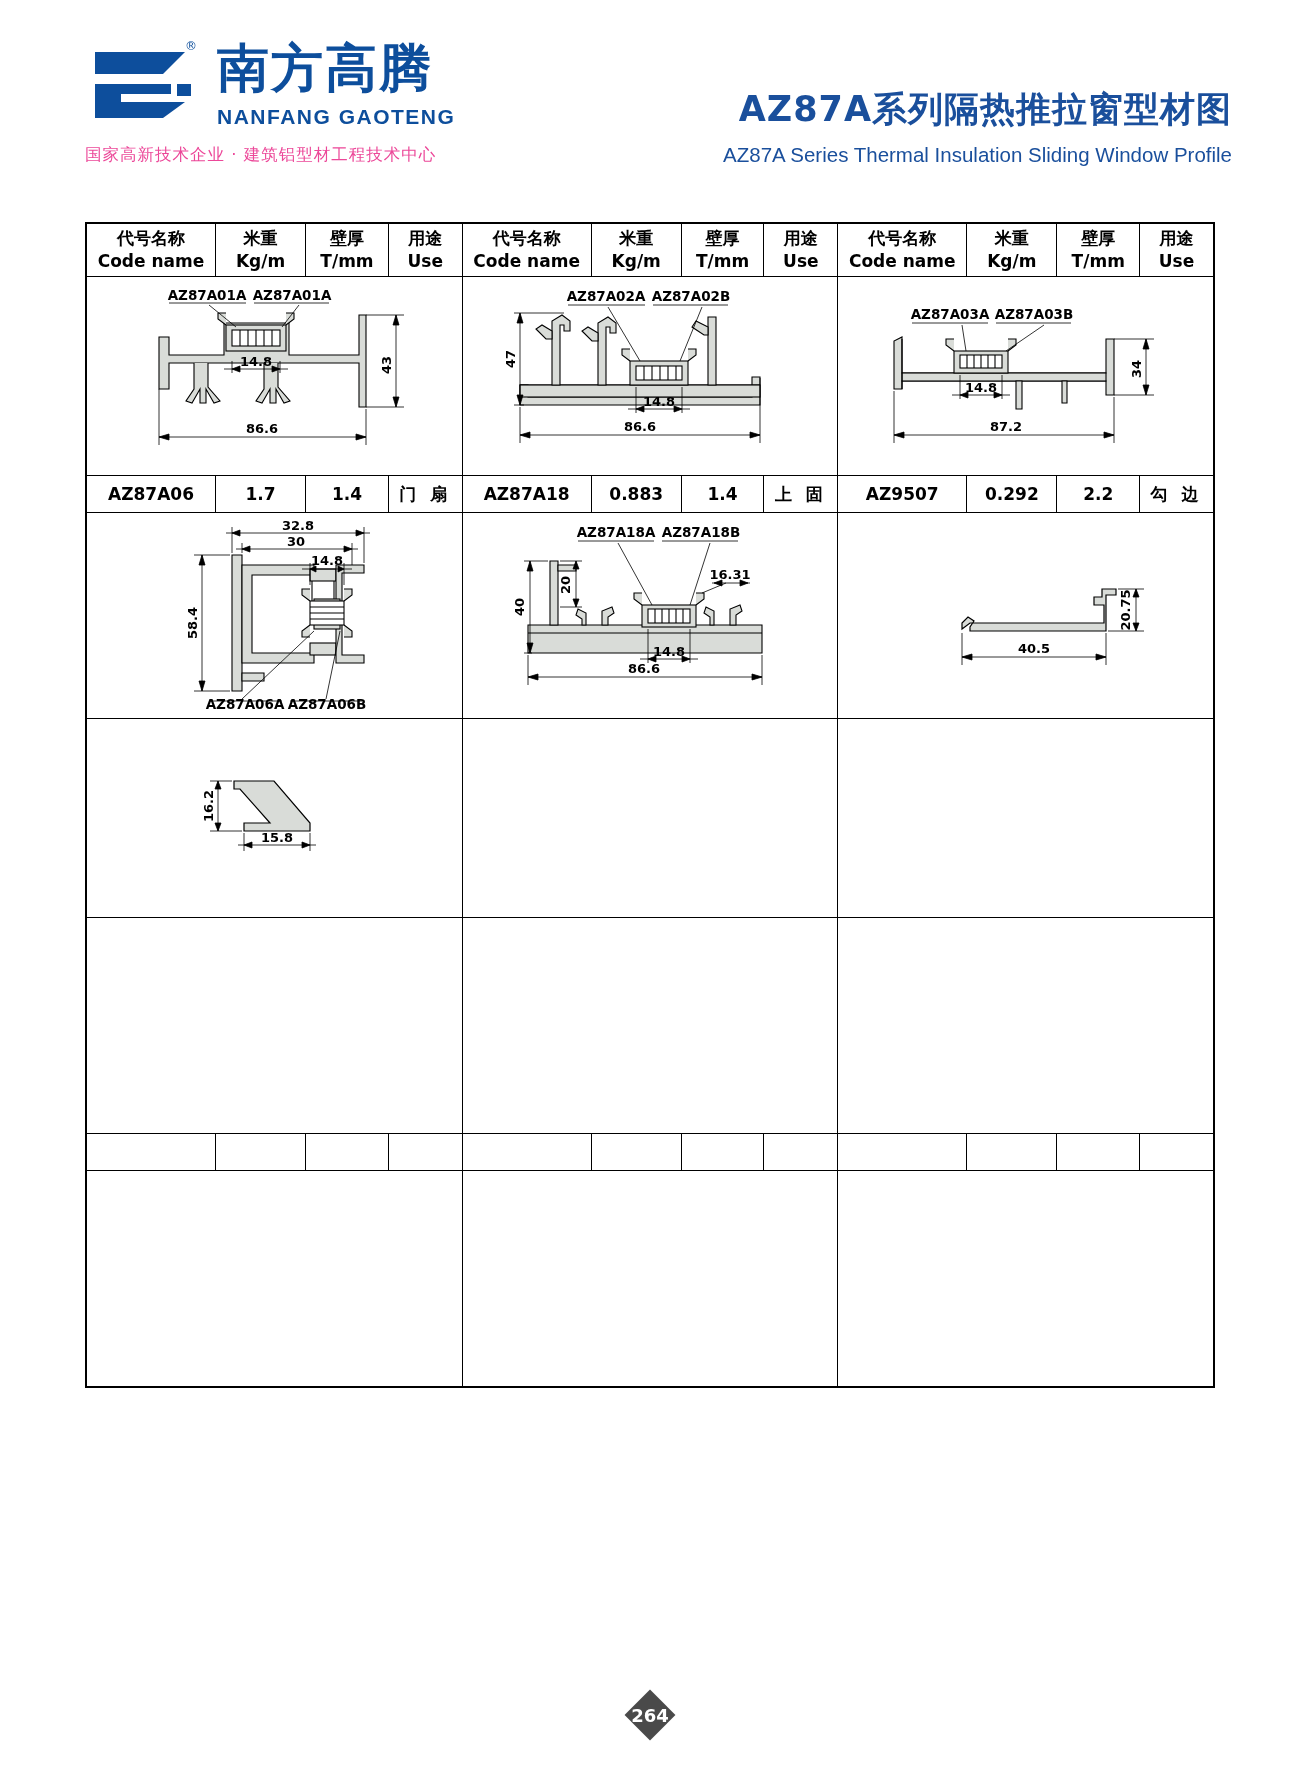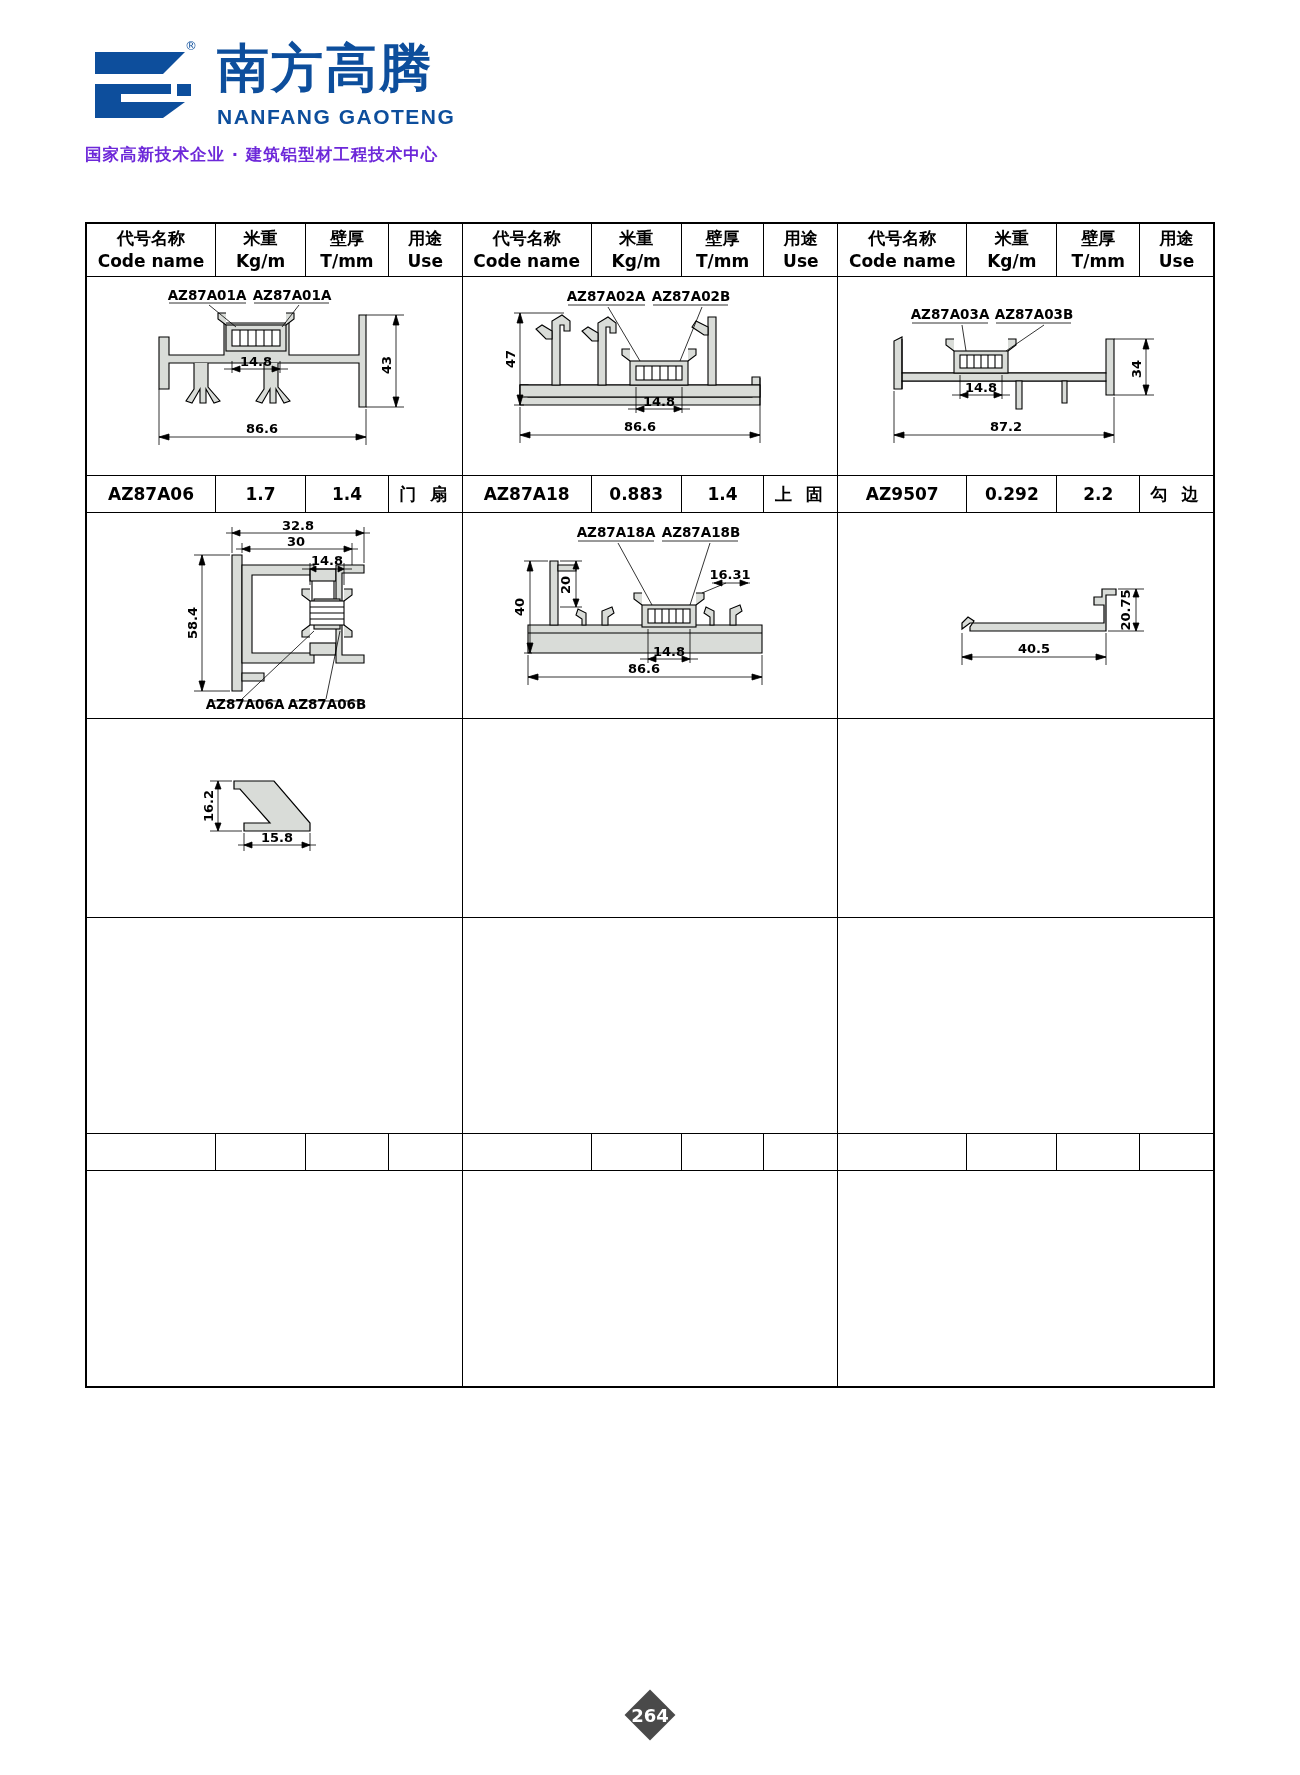--- a/index.html
+++ b/index.html
@@ -63,24 +63,23 @@
   .brand-en {
     font-size: 21px;
     font-weight: bold;
     color: #0d4e9c;
     letter-spacing: 1.5px;
     margin-top: 0;
   }
   .brand-sub {
     margin-top: 14px;
     font-size: 16.5px;
-    color: #6d28d9;
+    color: #ec4899;
     font-family: "DejaVu Sans", sans-serif;
     letter-spacing: 1px;
-    font-weight: bold;
   }
   .title-block {
     text-align: right;
     padding-top: 48px;
     padding-right: 8px;
   }
   .title-cn {
     font-family: "DejaVu Sans", sans-serif;
     font-size: 35px;
     font-weight: bold;
@@ -196,20 +195,24 @@
             <text x="100" y="12" font-size="12" fill="#0d4e9c" font-family="DejaVu Sans, sans-serif">®</text>
           </svg>
         </div>
         <div class="brand-names">
           <div class="brand-cn">南方高腾</div>
           <div class="brand-en">NANFANG GAOTENG</div>
         </div>
       </div>
       <div class="brand-sub">国家高新技术企业 · 建筑铝型材工程技术中心</div>
     </div>
+    <div class="title-block">
+      <div class="title-cn">AZ87A系列隔热推拉窗型材图</div>
+      <div class="title-en">AZ87A Series Thermal Insulation Sliding Window Profile</div>
+    </div>
   </div>
 
   <div class="sheet">
     <table class="grid">
       <colgroup>
         <col style="width:10.3%">
           <col style="width:7.2%">
           <col style="width:6.6%">
           <col style="width:5.9%">
         <col style="width:10.3%">

